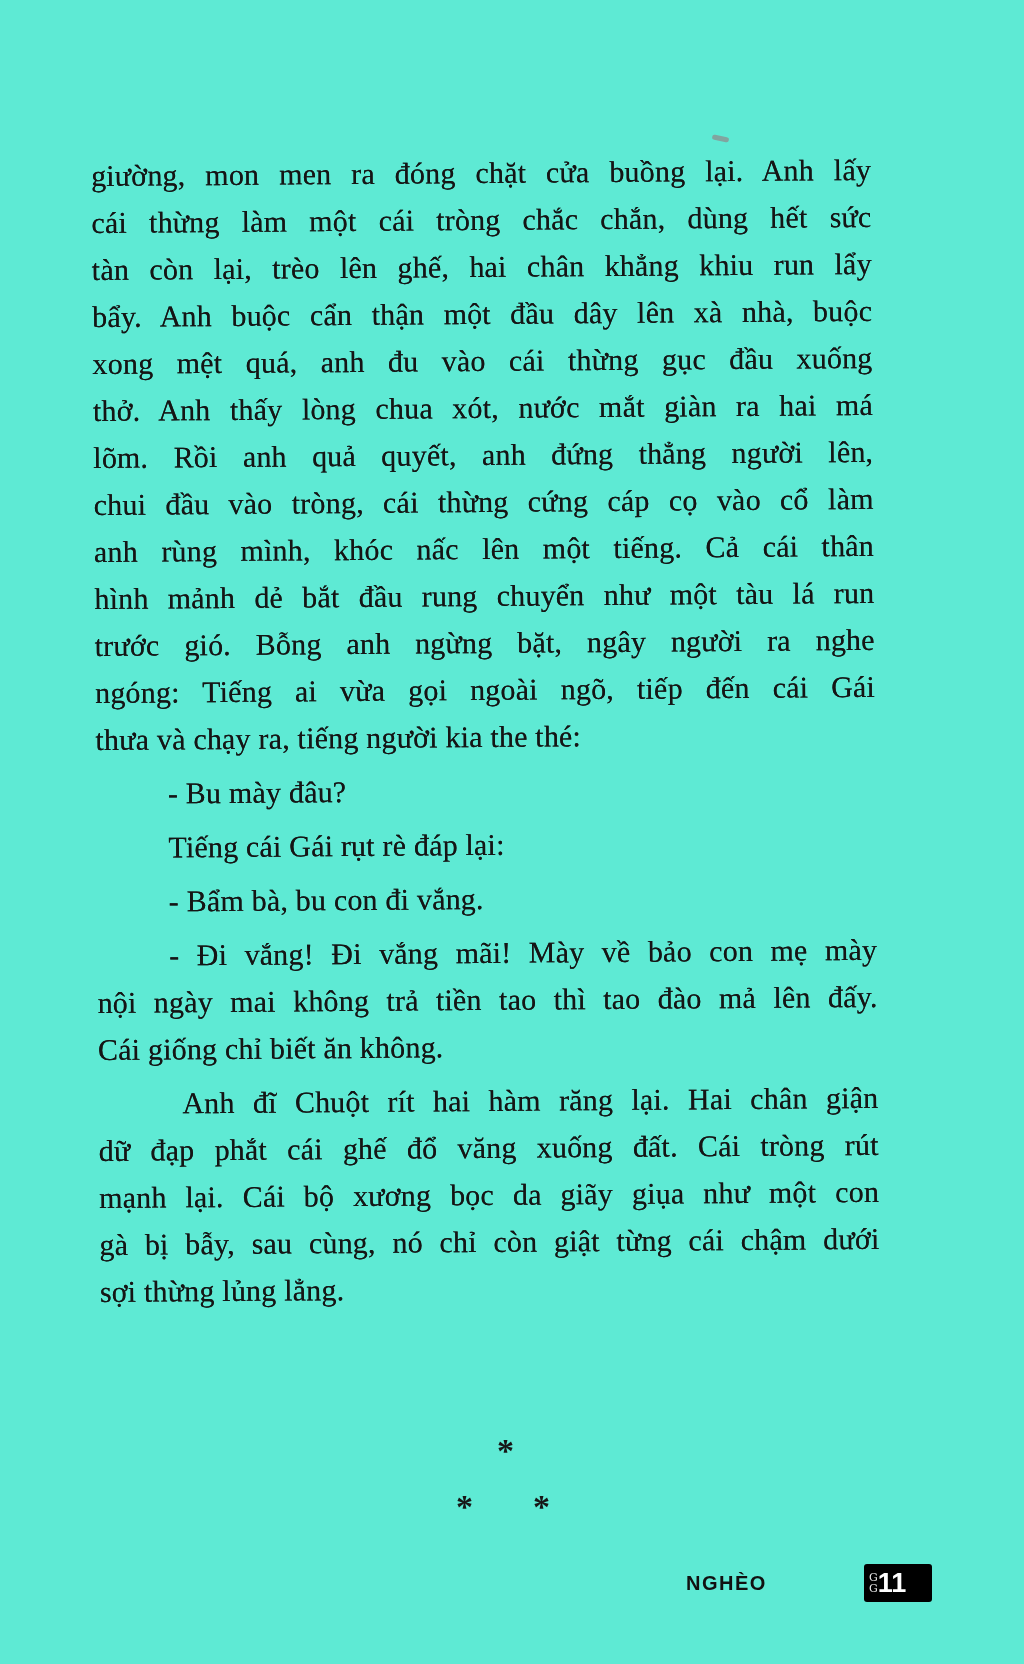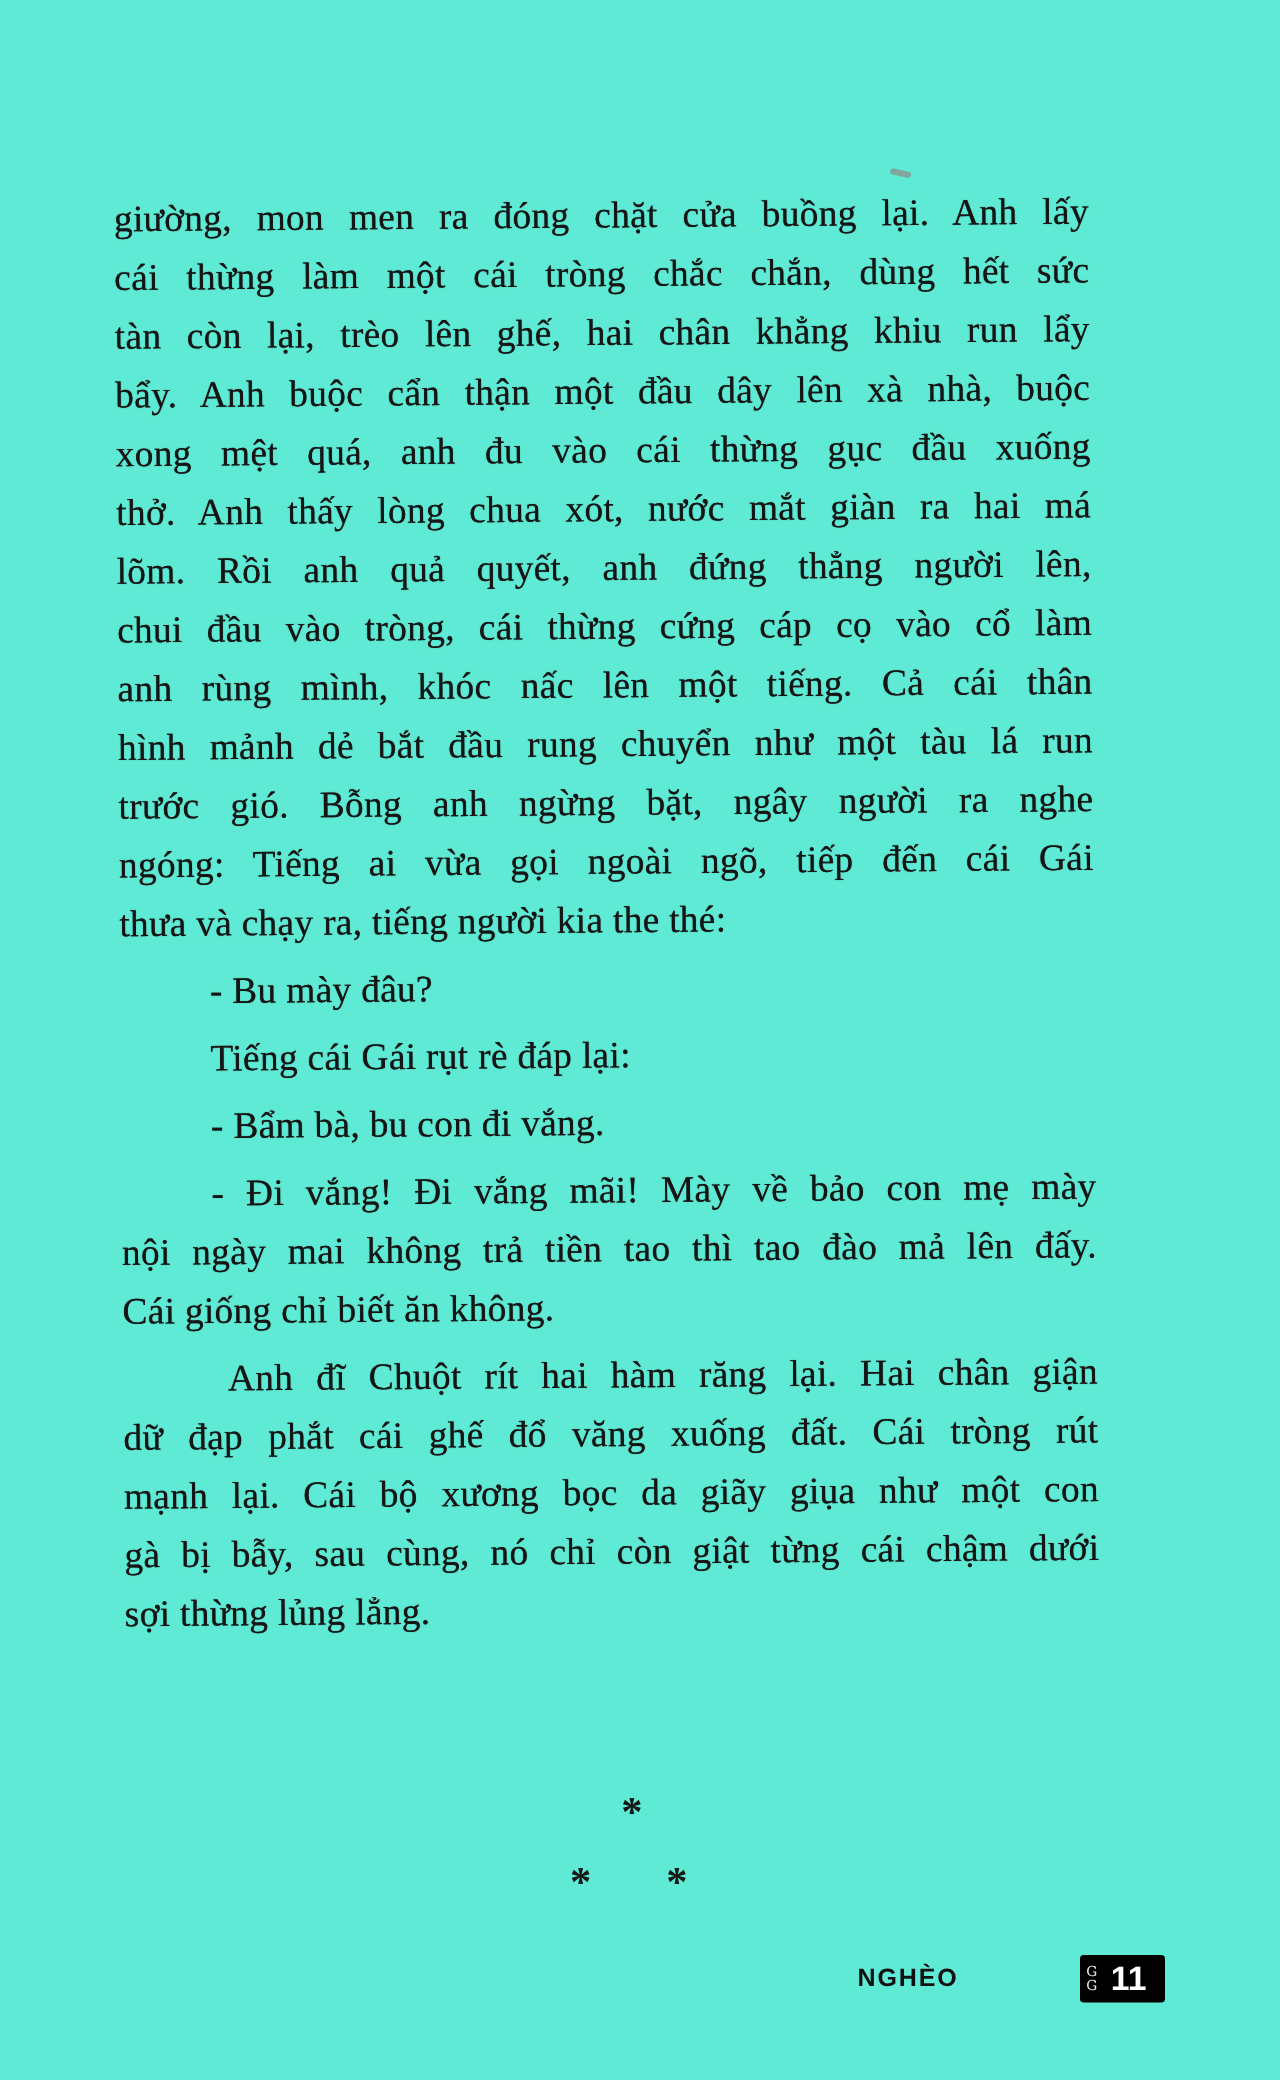--- a/index.html
+++ b/index.html
@@ -83,21 +83,21 @@
     justify-content: center;
     margin-left: 5px;
     color: #ffffff;
     font-family: "DejaVu Serif", serif;
     font-size: 11px;
     line-height: 11px;
     opacity: 0.92;
   }
   .pn {
     flex: 1;
-    text-align: center;
+    text-align: left;
     color: #ffffff;
     font-family: "Liberation Sans", "DejaVu Sans", sans-serif;
     font-weight: bold;
     font-size: 27px;
     padding-right: 4px;
   }
 </style>
 </head>
 <body>
 

